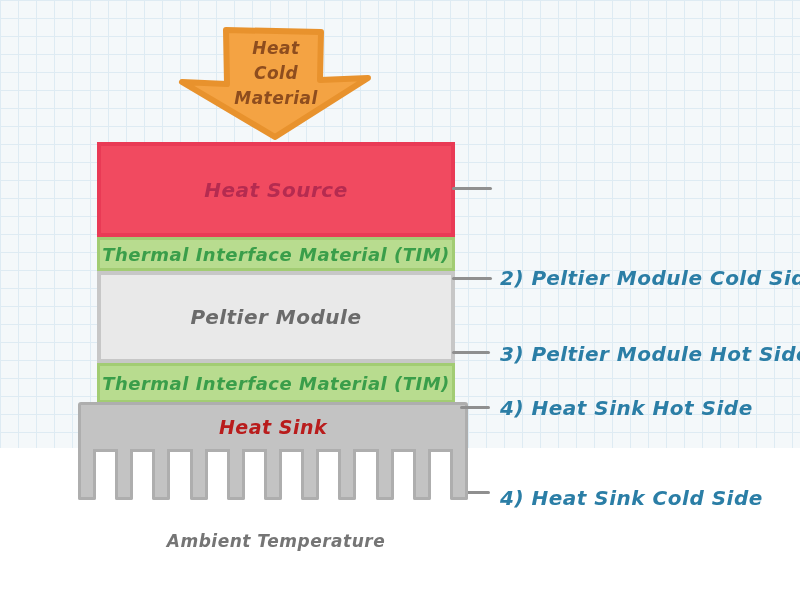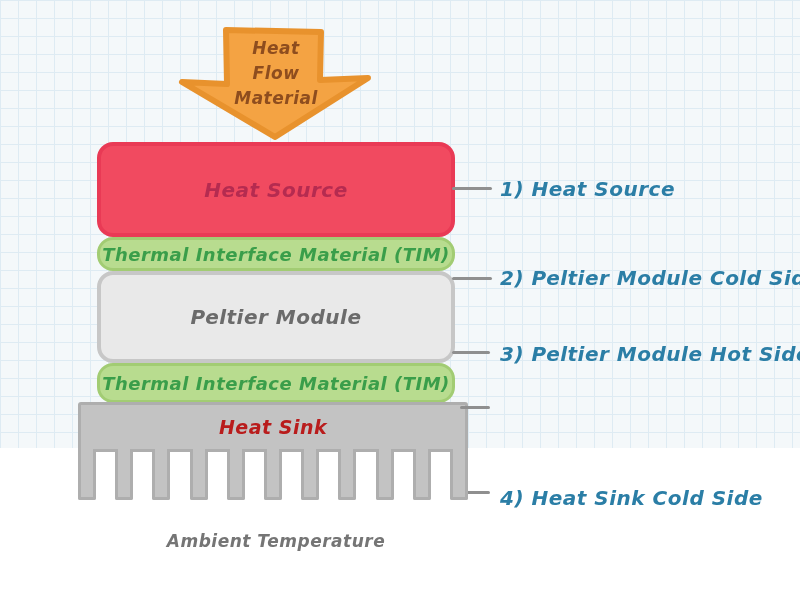--- a/index.html
+++ b/index.html
@@ -10,21 +10,21 @@
     background-image:
       linear-gradient(#deebf3 1px, transparent 1px),
       linear-gradient(90deg, #deebf3 1px, transparent 1px);
     background-size:18px 18px;}
   .hand{font-style:italic;font-weight:bold;letter-spacing:.5px;}
   
   .arrow-svg{position:absolute;left:178px;top:26px;width:194px;height:114px;}
   .arrow-label{position:absolute;left:200px;top:36px;width:152px;
     text-align:center;font-size:17px;line-height:25px;color:#8e4d1e;z-index:2;}
   
-  .layer{position:absolute;box-sizing:border-box;border-radius:16px;
+  .layer{position:absolute;box-sizing:border-box;border-radius:0;
     display:flex;align-items:center;justify-content:center;text-align:center;}
   .heat-source{left:97px;top:142px;width:358px;height:95px;
     background:#f14a60;border:4px solid #e93a55;color:#b52b50;font-size:20px;}
   .tim1{left:97px;top:237px;width:358px;height:34px;
     background:#b8dc8f;border:3px solid #a2cc73;color:#3a9e4a;font-size:18px;}
   .peltier{left:97px;top:271px;width:358px;height:92px;
     background:#e9e9e9;border:4px solid #c7c7c7;color:#6b6b6b;font-size:20px;font-style:italic;}
   .tim2{left:97px;top:363px;width:358px;height:40px;
     background:#b8dc8f;border:3px solid #a2cc73;color:#3a9e4a;font-size:18px;}
   .sink-body{left:78px;top:402px;width:390px;height:50px;
@@ -45,21 +45,21 @@
 </head>
 <body>
 
 <div class="canvas">
 
   <svg class="arrow-svg" viewBox="0 0 194 114">
     <polygon points="48,4 143,6 142,54 190,52 97,111 4,56 49,58" fill="#f4a343" stroke="#e8922d" stroke-width="6" stroke-linejoin="round"></polygon>
   </svg>
   <div class="arrow-label hand">
     <div>Heat</div>
-    <div>Flow</div>
+    <div>Cold</div>
     <div>Material</div>
   </div>
 
   <div class="layer heat-source hand">
     <span>Heat Source</span>
   </div>
   <div class="layer tim1 hand">
     <span>Thermal Interface Material (TIM)</span>
   </div>
   <div class="layer peltier hand">
@@ -85,20 +85,20 @@
     <div class="fin"></div>
     <div class="fin"></div>
   </div>
 
   <div class="connector" style="left:452px;top:187px;width:40px"></div>
   <div class="connector" style="left:452px;top:277px;width:40px"></div>
   <div class="connector" style="left:452px;top:351px;width:38px"></div>
   <div class="connector" style="left:460px;top:406px;width:30px"></div>
   <div class="connector" style="left:460px;top:491px;width:30px"></div>
 
-  <div class="ann hand" style="top:177px">1) Heat Source</div>
   <div class="ann hand" style="top:266px">2) Peltier Module Cold Side</div>
   <div class="ann hand" style="top:342px">3) Peltier Module Hot Side</div>
+  <div class="ann hand" style="top:396px">4) Heat Sink Hot Side</div>
   <div class="ann hand" style="top:486px">4) Heat Sink Cold Side</div>
 
   <div class="ambient hand">Ambient Temperature</div>
 
 </div>
 
 </body></html>

